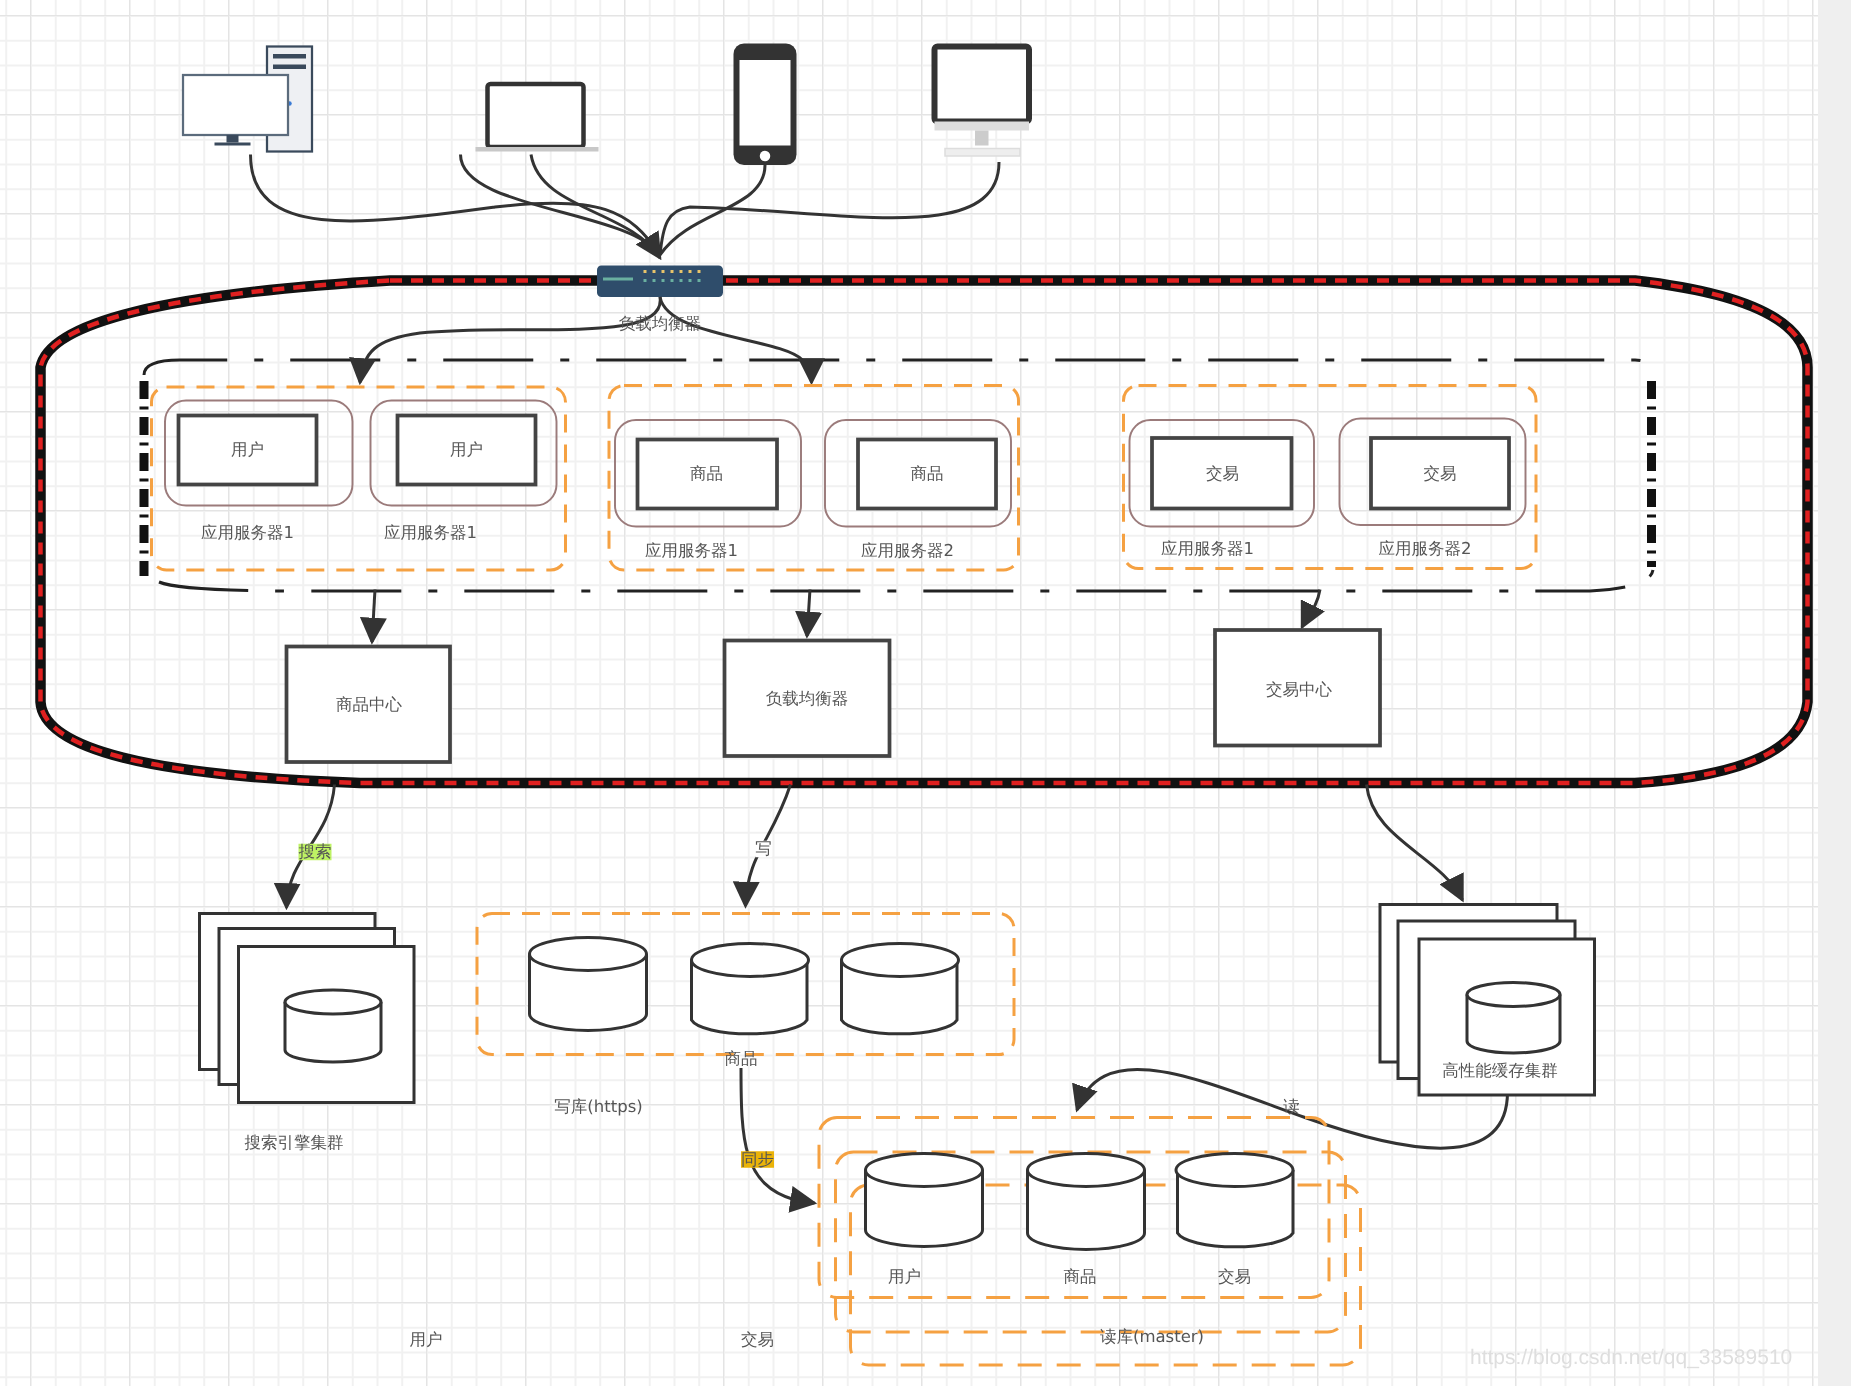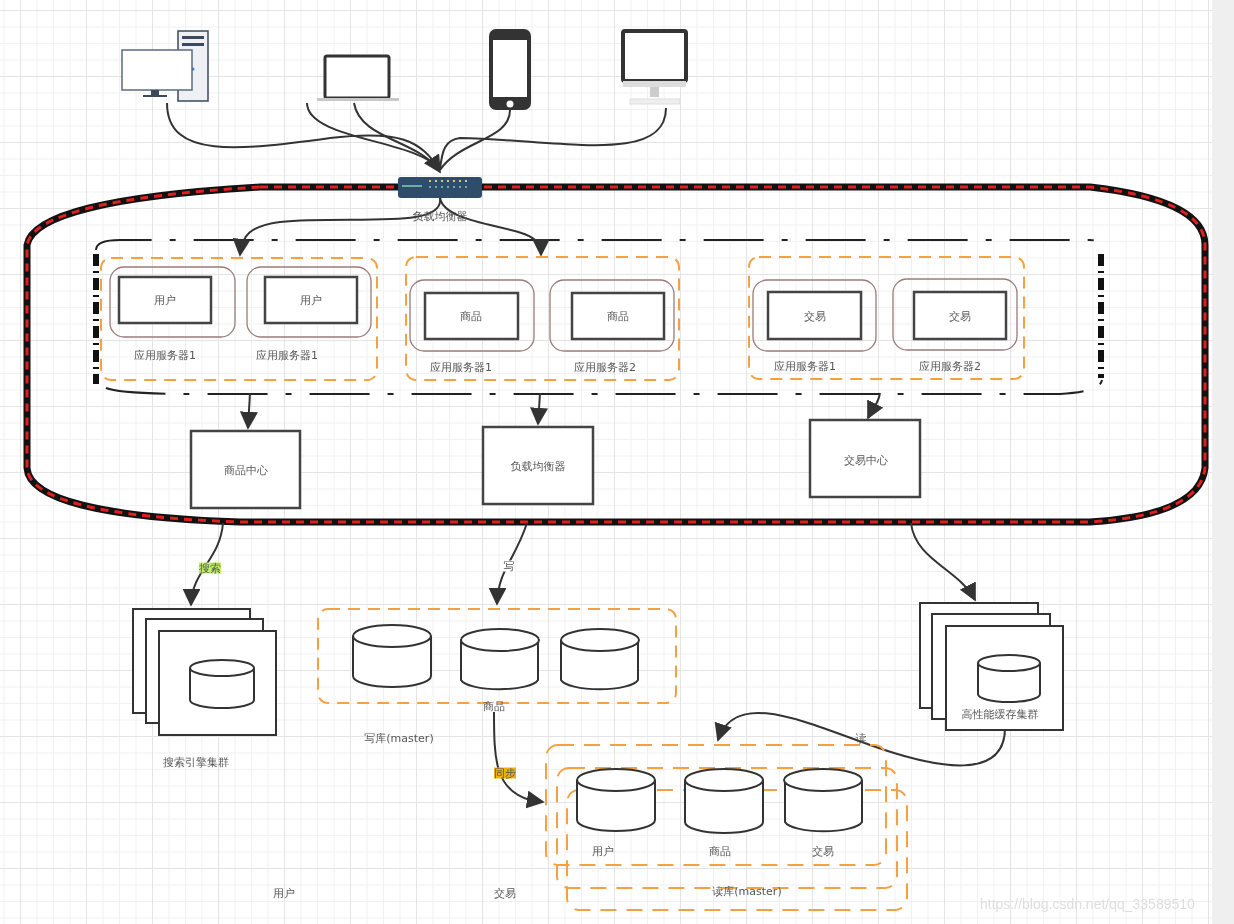--- a/index.html
+++ b/index.html
@@ -216,24 +216,24 @@
 <div class="lbl" style="left:538px;top:466px">负载均衡器</div>
 <div class="lbl" style="left:866px;top:460px">交易中心</div>
 
 <div class="lbl" style="left:210px;top:568px;background:#bef264">搜索</div>
 <div class="lbl" style="left:509px;top:566px;background:#fff">写</div>
 <div class="lbl" style="left:505px;top:773px;background:#eab308">同步</div>
 <div class="lbl" style="left:861px;top:738px">读</div>
 
 <div class="lbl" style="left:196px;top:762px">搜索引擎集群</div>
 <div class="lbl" style="left:494px;top:706px">商品</div>
-<div class="lbl" style="left:399px;top:738px">写库(master)</div>
+<div class="lbl" style="left:399px;top:738px">写库(https)</div>
 <div class="lbl" style="left:1000px;top:714px">高性能缓存集群</div>
 
 <div class="lbl" style="left:603px;top:851px">用户</div>
 <div class="lbl" style="left:720px;top:851px">商品</div>
 <div class="lbl" style="left:823px;top:851px">交易</div>
-<div class="lbl" style="left:747px;top:891px">读库(master)</div>
+<div class="lbl" style="left:768px;top:891px">读库(master)</div>
 
 <div class="lbl" style="left:284px;top:893px">用户</div>
 <div class="lbl" style="left:505px;top:893px">交易</div>
 
 <div class="watermark">https://blog.csdn.net/qq_33589510</div>
 
 </body></html>

